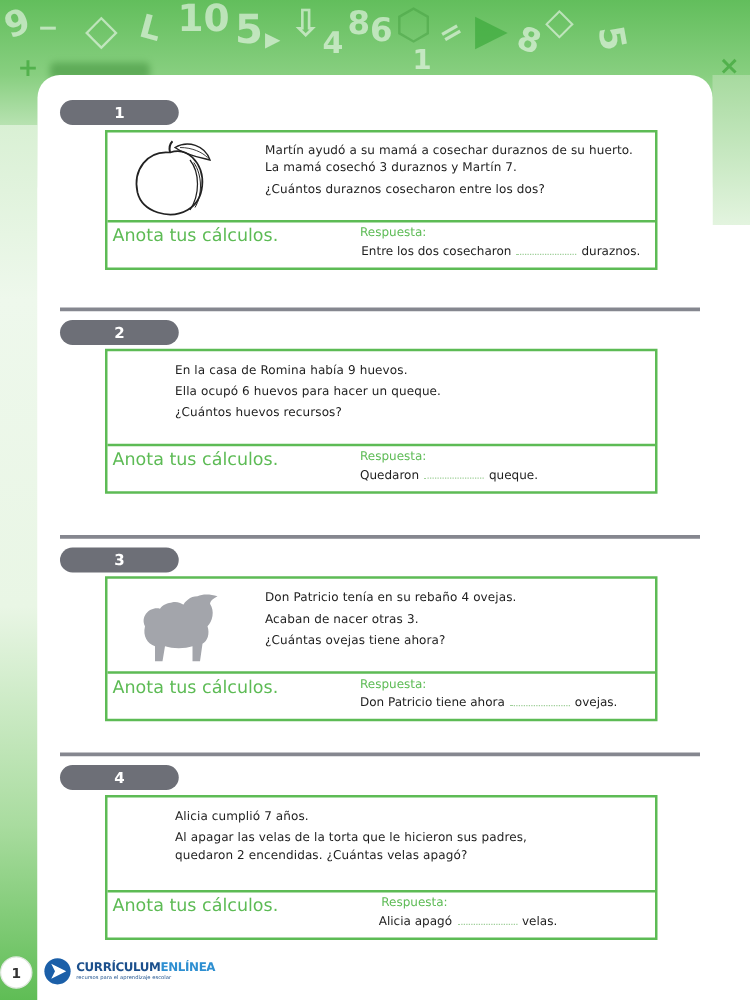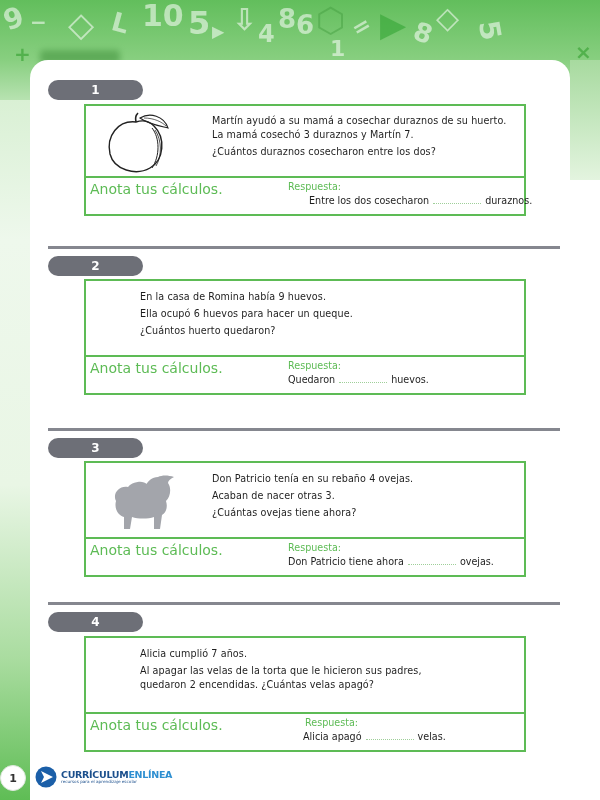--- a/index.html
+++ b/index.html
@@ -137,44 +137,44 @@
     </svg>
     <div class="problem-text" style="left:126px;top:8px;">
       <span class="ln">Martín ayudó a su mamá a cosechar duraznos de su huerto.</span>
       <span class="ln">La mamá cosechó 3 duraznos y Martín 7.</span>
       <span class="ln gap">¿Cuántos duraznos cosecharon entre los dos?</span>
     </div>
   </div>
   <div class="lower">
     <span class="calc-label">Anota tus cálculos.</span>
     <span class="resp-label" style="left:202px;">Respuesta:</span>
-    <span class="resp-line" style="left:208px;padding-left:15px;">
+    <span class="resp-line" style="left:188px;padding-left:15px;">
       <span>Entre los dos cosecharon</span><span class="blank"></span><span>duraznos.</span>
     </span>
   </div>
 </div>
 
 <div class="sep" style="top:246px;"></div>
 
 <div class="num-pill" style="top:256px;">
   <span>2</span>
 </div>
 <div class="card" style="top:279px;">
   <div class="upper" style="height:76px;">
     <div class="problem-text" style="left:54px;top:9px;">
       <span class="ln">En la casa de Romina había 9 huevos.</span>
       <span class="ln gap">Ella ocupó 6 huevos para hacer un queque.</span>
-      <span class="ln gap">¿Cuántos huerto quedaron?</span>
+      <span class="ln gap">¿Cuántos huevos recursos?</span>
     </div>
   </div>
   <div class="lower">
     <span class="calc-label">Anota tus cálculos.</span>
     <span class="resp-label" style="left:202px;">Respuesta:</span>
     <span class="resp-line" style="left:202px;">
-      <span>Quedaron</span><span class="blank"></span><span>huevos.</span>
+      <span>Quedaron</span><span class="blank"></span><span>queque.</span>
     </span>
   </div>
 </div>
 
 <div class="sep" style="top:428px;"></div>
 
 <div class="num-pill" style="top:438px;">
   <span>3</span>
 </div>
 <div class="card" style="top:461px;">

